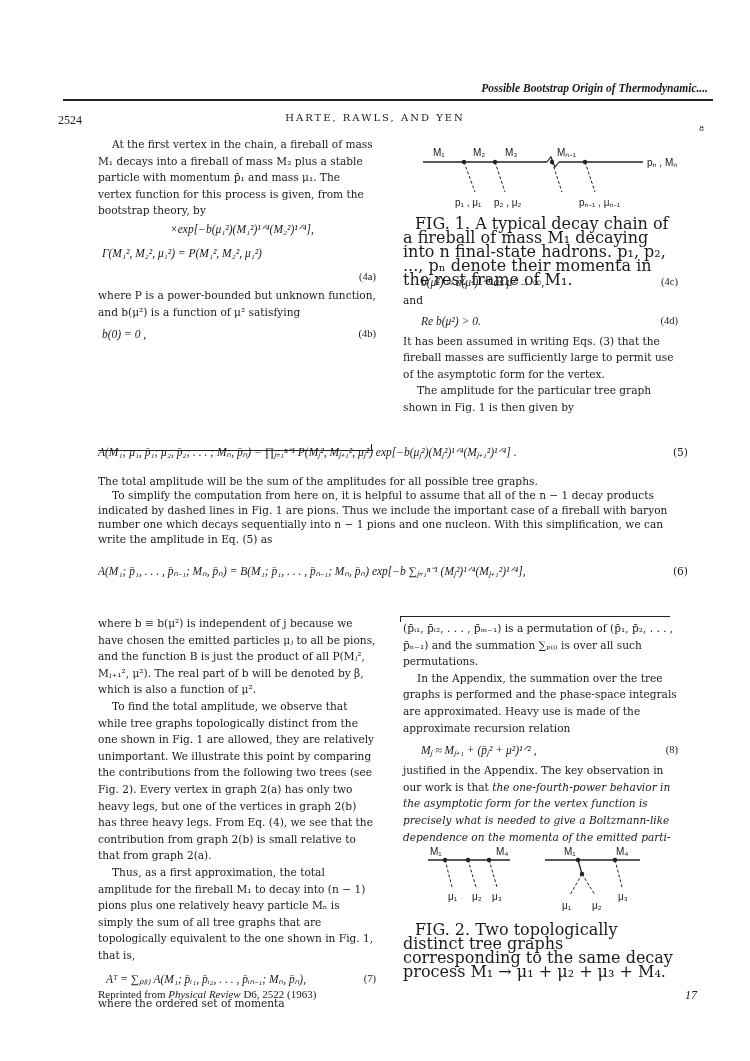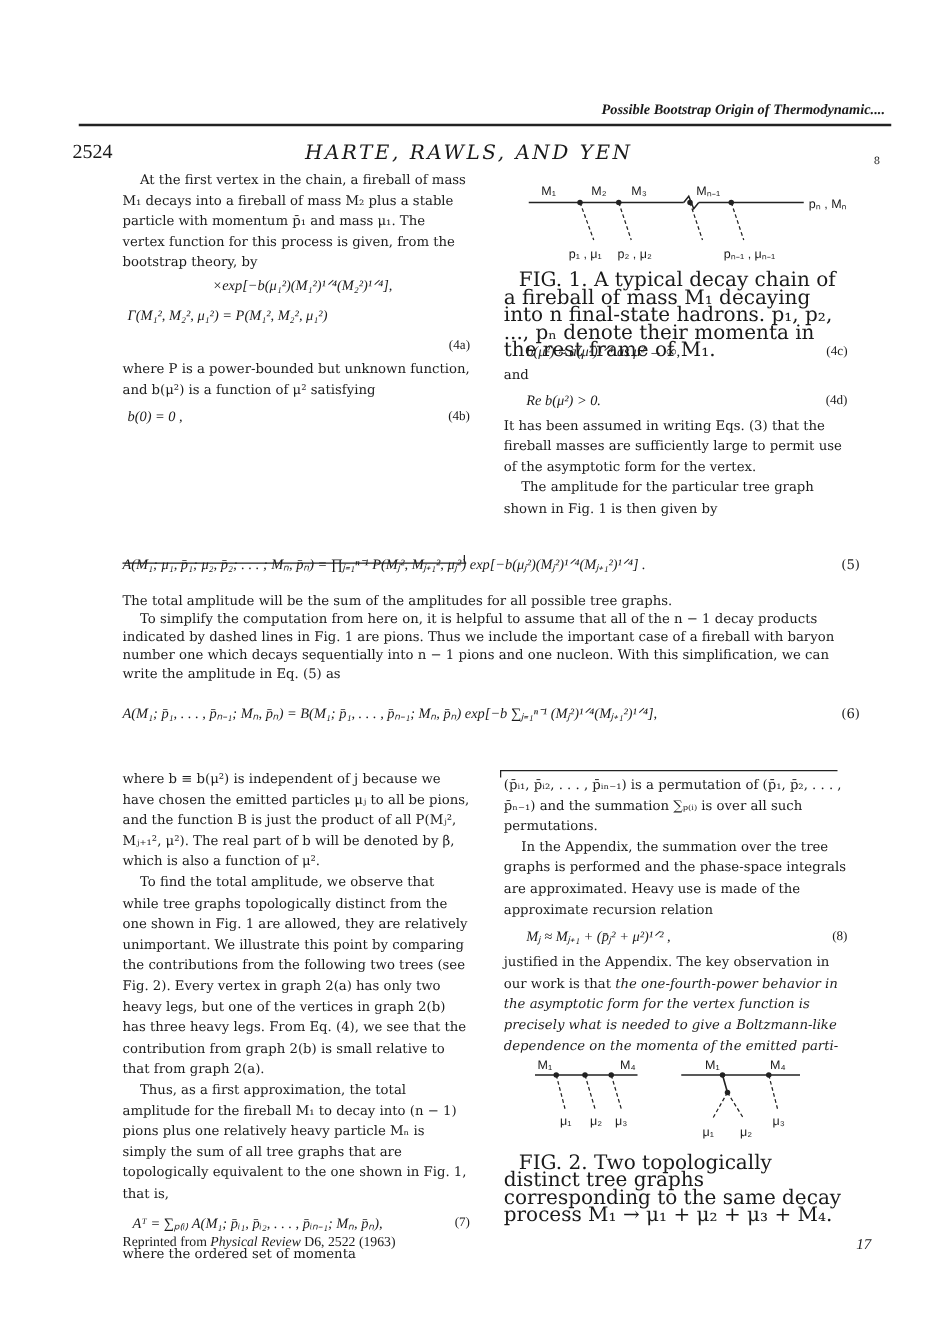--- a/index.html
+++ b/index.html
@@ -1,22 +1,22 @@
 <!DOCTYPE html>
 <html><head>
 <meta charset="utf-8">
 <style>
   html, body { margin:0; padding:0; background:#ffffff; }
   body { width:750px; height:1061px; position:relative; overflow:hidden;
          font-family:"DejaVu Serif", serif; color:#1a1a1a; }
   .abs { position:absolute; }
   .hdr-title { right:42px; top:82px; font-family:"Liberation Serif", serif; font-style:italic; font-weight:bold; font-size:11.5px; }
   .hdr-rule { left:63px; width:650px; top:99px; height:0; border-top:2px solid #222; }
-  .pgno { left:58px; top:113px; font-size:16px; font-family:"Liberation Serif", serif; }
-  .authors { left:0; width:100%; text-align:center; top:112px; font-size:16px; letter-spacing:2px; font-family:"DejaVu Serif", serif;font-style:italic; }
+  .pgno { left:58px; top:113px; font-size:12px; font-family:"Liberation Serif", serif; }
+  .authors { left:0; width:100%; text-align:center; top:112px; font-size:10px; letter-spacing:2px; font-family:"DejaVu Serif", serif; }
   .mark { left:699px; top:124px; font-size:8px; }
   .col { font-size:10.6px; line-height:16.6px; }
   .col p { margin:0; }
   .ind { text-indent:14px; }
   .eq { position:relative; font-family:"Liberation Serif", serif; font-style:italic; font-size:11.5px; height:20px; line-height:20px; }
   .eqn { position:absolute; right:0; font-style:normal; font-size:10.5px; }
   .it { font-style:italic; font-family:"Liberation Serif", serif; font-size:11.5px; }
   .cap { font-size:16px; line-height:14px; }
   .full { left:98px; width:590px; font-size:10.6px; line-height:14.4px; }
   .rule-l { left:98px; width:275px; top:450px; border-top:1.5px solid #222; }

